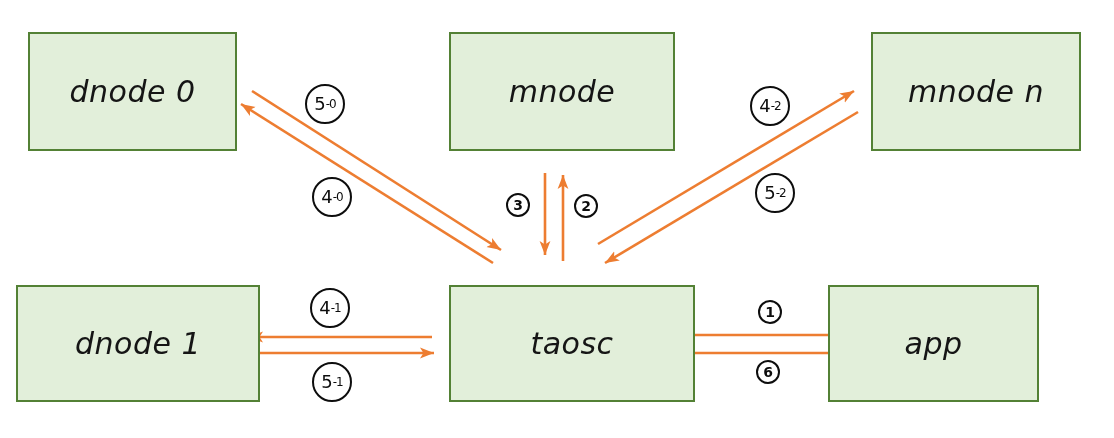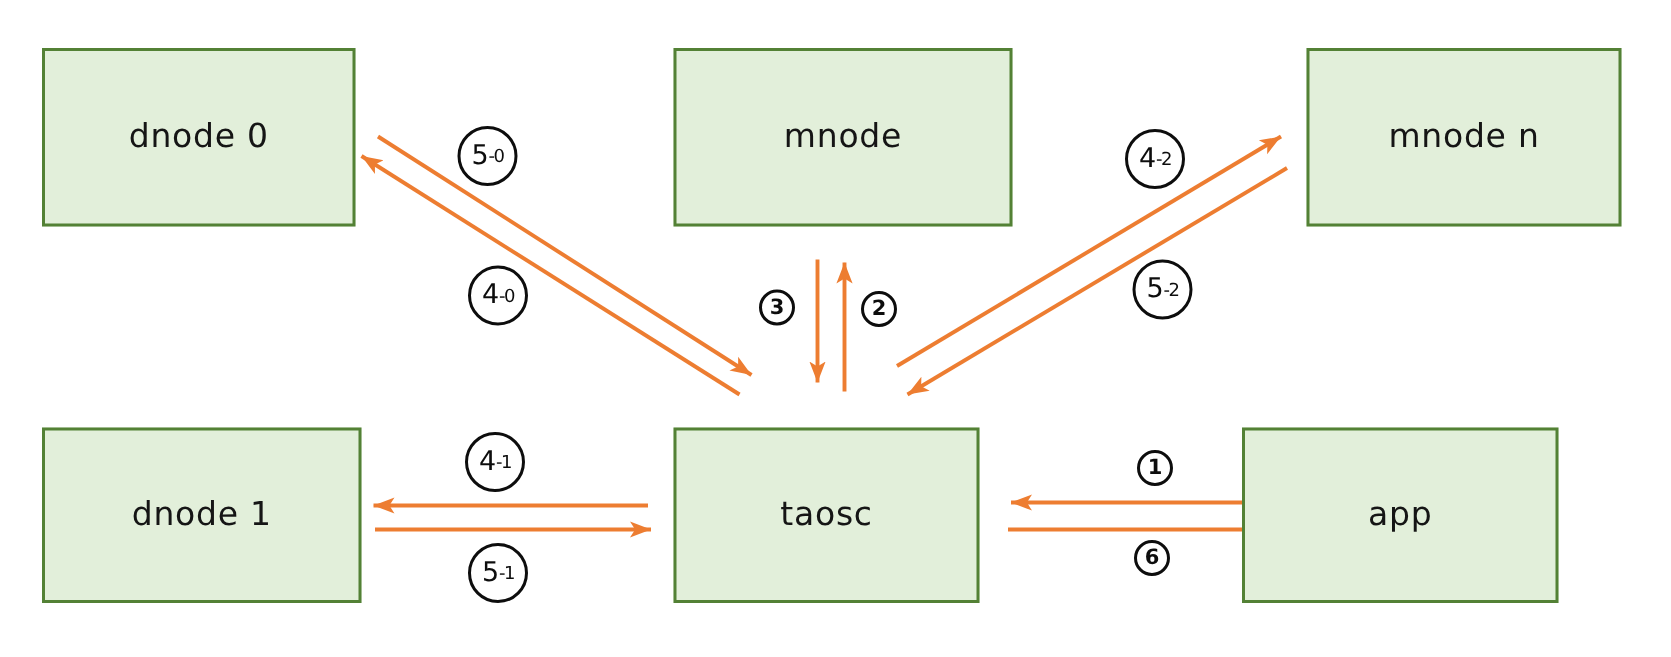--- a/index.html
+++ b/index.html
@@ -12,21 +12,21 @@
   html,body{margin:0;padding:0;background:var(--bg);}
   .canvas{
     position:relative;width:1114px;height:438px;background:var(--bg);
     font-family:"DejaVu Sans","Liberation Sans",sans-serif;overflow:hidden;
   }
   .node{
     position:absolute;box-sizing:border-box;
     background:var(--node-fill);border:2.5px solid var(--node-border);
     display:flex;align-items:center;justify-content:center;
   }
-  .node-label{font-size:22px;color:var(--ink);letter-spacing:0.5px;}
+  .node-label{font-size:30px;color:var(--ink);letter-spacing:0.5px;font-style:italic;}
   svg.arrows{position:absolute;left:0;top:0;width:1114px;height:438px;pointer-events:none;}
   .arrow-line{stroke:var(--arrow-color);stroke-width:2.6;fill:none;}
   .clabel{
     position:absolute;box-sizing:border-box;background:var(--bg);
     border:2.5px solid #0d0d0d;border-radius:50%;color:#0d0d0d;
     display:flex;align-items:center;justify-content:center;line-height:1;
   }
   .clabel.big{width:40px;height:40px;}
   .clabel.small{width:24px;height:24px;border-width:2px;}
   .big .main{font-size:18px;}
@@ -68,24 +68,24 @@
 
   <div class="node" style="left:28px;top:32px;width:209px;height:119px">
     <span class="node-label">dnode 0</span>
   </div>
   <div class="node" style="left:449px;top:32px;width:226px;height:119px">
     <span class="node-label">mnode</span>
   </div>
   <div class="node" style="left:871px;top:32px;width:210px;height:119px">
     <span class="node-label">mnode n</span>
   </div>
-  <div class="node" style="left:28px;top:285px;width:213px;height:117px">
+  <div class="node" style="left:16px;top:285px;width:244px;height:117px">
     <span class="node-label">dnode 1</span>
   </div>
-  <div class="node" style="left:449px;top:285px;width:204px;height:117px">
+  <div class="node" style="left:449px;top:285px;width:246px;height:117px">
     <span class="node-label">taosc</span>
   </div>
   <div class="node" style="left:828px;top:285px;width:211px;height:117px">
     <span class="node-label">app</span>
   </div>
 
   <div class="clabel small" style="left:758px;top:300px">
     <span class="main">1</span>
   </div>
   <div class="clabel small" style="left:756px;top:360px">

